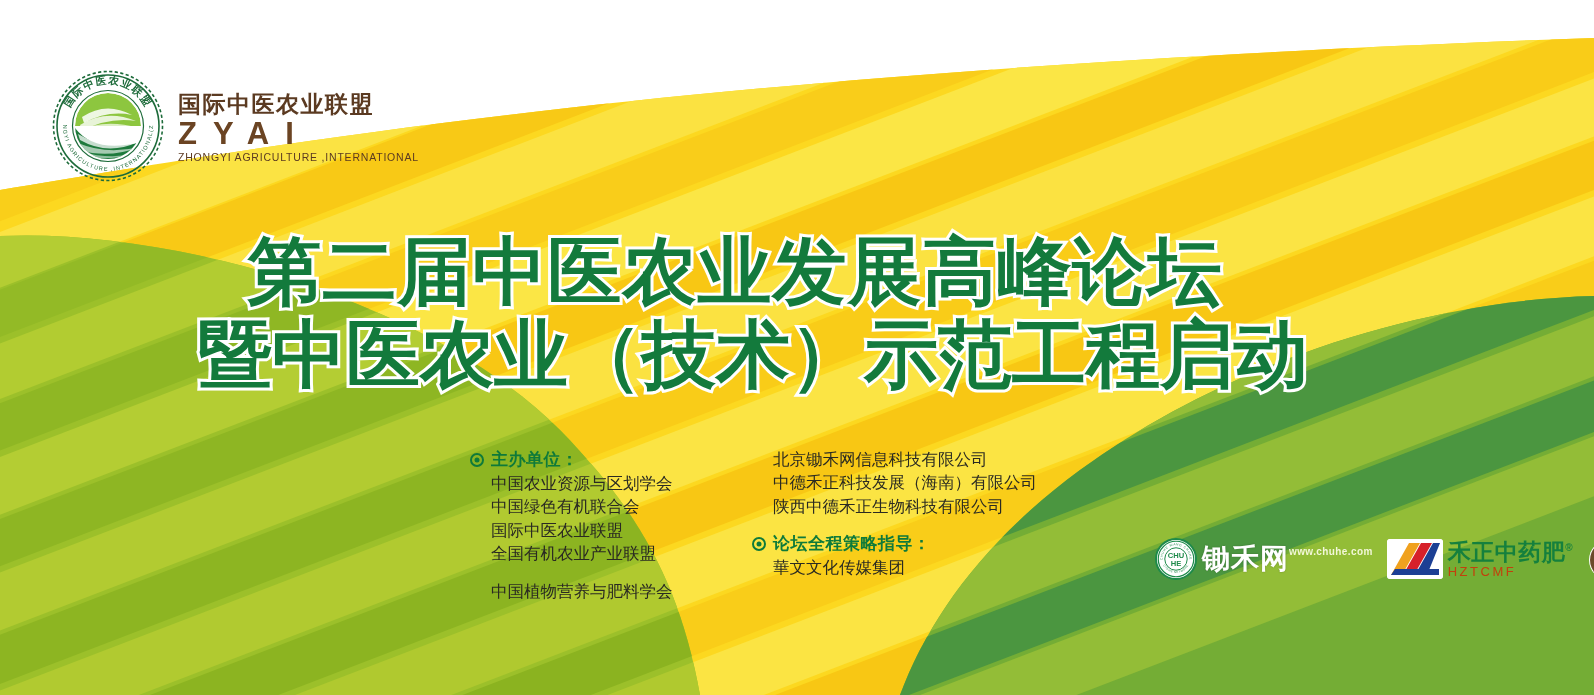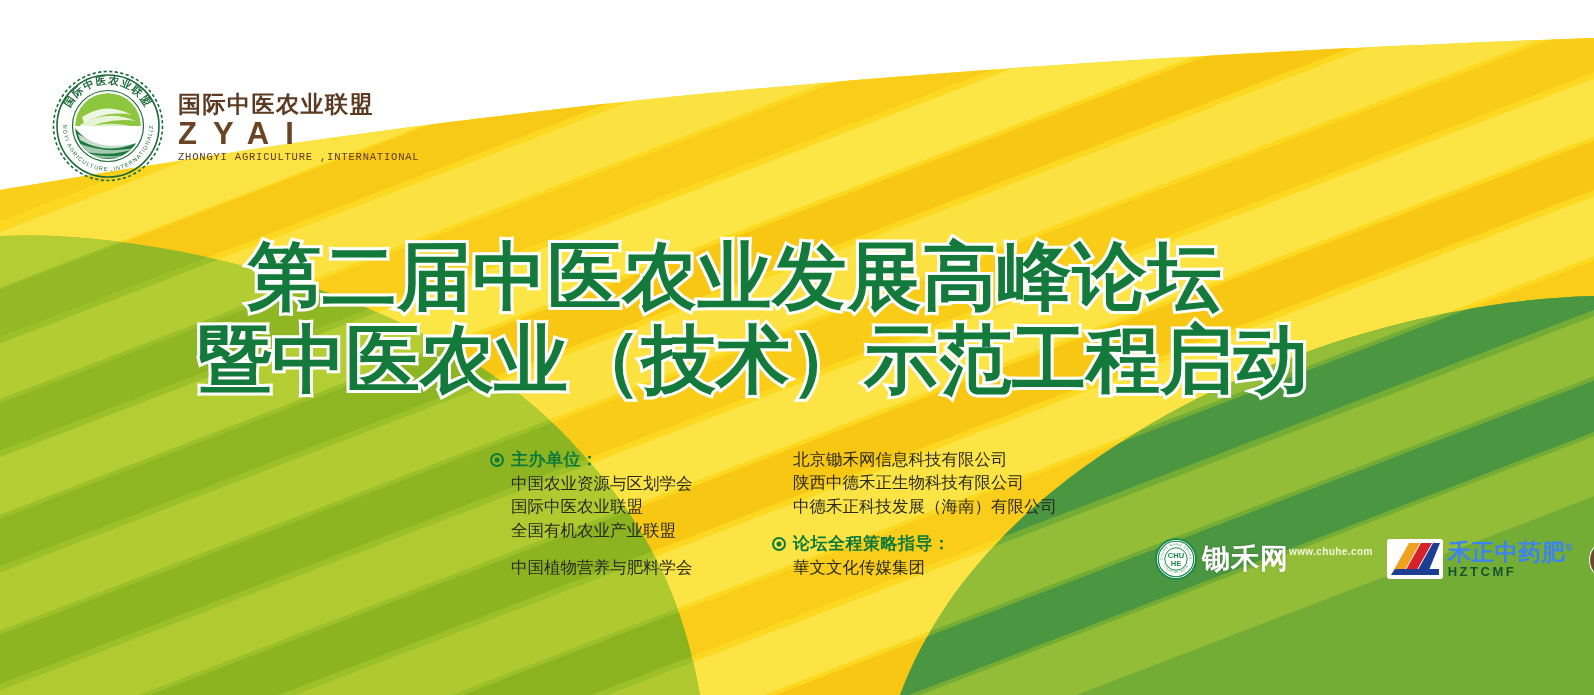--- a/index.html
+++ b/index.html
@@ -62,31 +62,31 @@
     margin-top: 2px;
     white-space: nowrap;
   }
   .logo-en {
     font-size: 10.5px;
     color: #5b3a21;
     letter-spacing: 0.8px;
     line-height: 1.1;
     margin-top: 3px;
     white-space: nowrap;
-    font-family: Liberation Mono, monospace;
   }
 
   
   .title-block {
     position: absolute;
     left: 0;
     top: 236px;
     width: 1470px;
     text-align: center;
     pointer-events: none;
+    font-family: Liberation Mono, monospace;
   }
   .title-line {
     font-size: 74px;
     font-weight: bold;
     color: #137a3c;
     line-height: 1.12;
     letter-spacing: 1px;
     white-space: nowrap;
     -webkit-text-stroke: 6px #ffffff;
     paint-order: stroke fill;
@@ -94,21 +94,21 @@
        0 0 0 #fff;
   }
   .title-line.l2 {
     letter-spacing: 0px;
     padding-left: 36px;
   }
 
   
   .info-wrap {
     position: absolute;
-    left: 490px;
+    left: 470px;
     top: 448px;
     display: flex;
     gap: 24px;
   }
   .info-col {
     display: flex;
     flex-direction: column;
   }
   .info-col.left { width: 258px; }
   .info-col.right { width: 300px; }
@@ -215,29 +215,29 @@
     height: 40px;
     background: #ffffff;
     border-radius: 3px;
     position: relative;
     overflow: hidden;
   }
   .sp2-text { display: flex; flex-direction: column; line-height: 1; }
   .sp2-cn {
     font-size: 23px;
     font-weight: bold;
-    color: #3b82f6;
+    color: #15803d;
     letter-spacing: 0.5px;
     white-space: nowrap;
   }
   .sp2-sup { font-size: 10px; vertical-align: super; }
   .sp2-en {
     font-size: 13px;
-    font-weight: bold;
-    color: #14532d;
+    font-weight: normal;
+    color: #c2410c;
     letter-spacing: 2.5px;
     margin-top: 1px;
     white-space: nowrap;
   }
 
   
   .sp3-mark {
     width: 48px;
     height: 48px;
     position: relative;
@@ -389,37 +389,38 @@
   <div class="info-wrap">
 
     <div class="info-col left">
       <div class="info-group">
         <div class="info-head">
           <span class="bullet"></span>
           <span class="info-head-text">主办单位：</span>
         </div>
         <ul class="info-list">
           <li>中国农业资源与区划学会</li>
+          <li>中国绿色有机联合会</li>
           <li>国际中医农业联盟</li>
           <li>全国有机农业产业联盟</li>
         </ul>
       </div>
       <div class="info-group last">
         <ul class="info-list">
           <li>中国植物营养与肥料学会</li>
         </ul>
       </div>
     </div>
 
     <div class="info-col right">
       <div class="info-group">
         <ul class="info-list">
           <li>北京锄禾网信息科技有限公司</li>
+          <li>中德禾正科技发展（海南）有限公司</li>
           <li>陕西中德禾正生物科技有限公司</li>
-          <li>中德禾正科技发展（海南）有限公司</li>
         </ul>
       </div>
       <div class="info-group last">
         <div class="info-head">
           <span class="bullet"></span>
           <span class="info-head-text">论坛全程策略指导：</span>
         </div>
         <ul class="info-list">
           <li>華文文化传媒集团</li>
         </ul>

